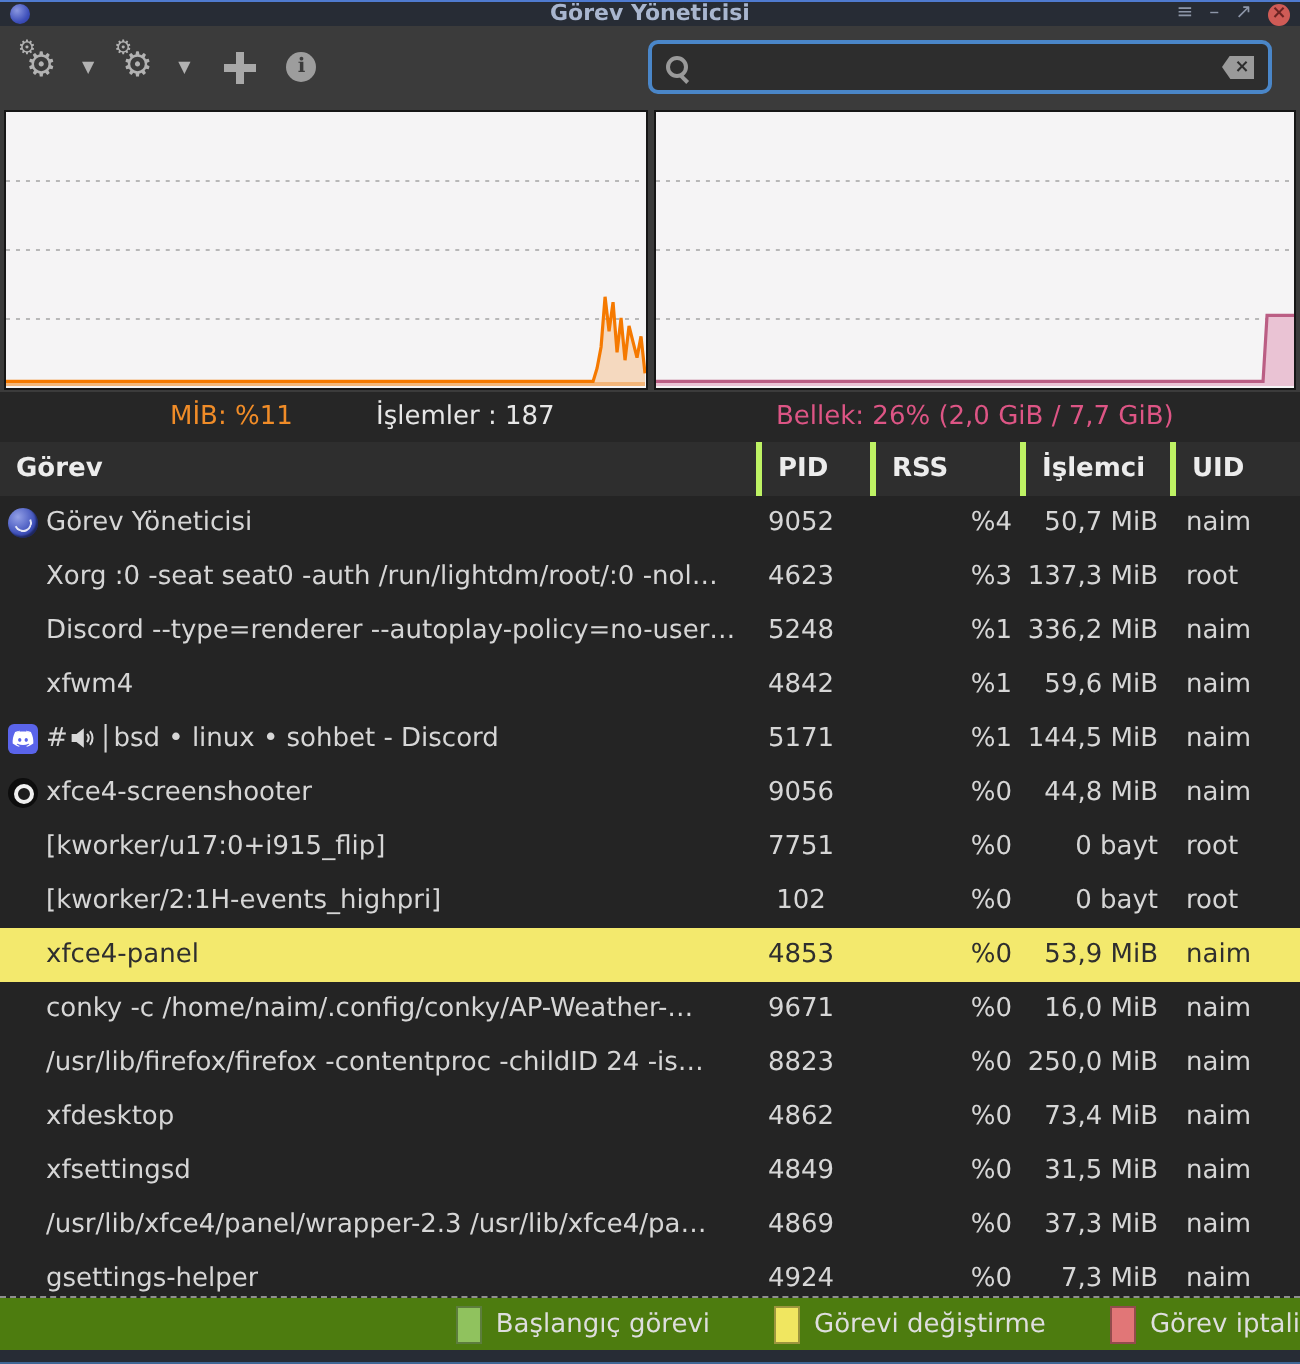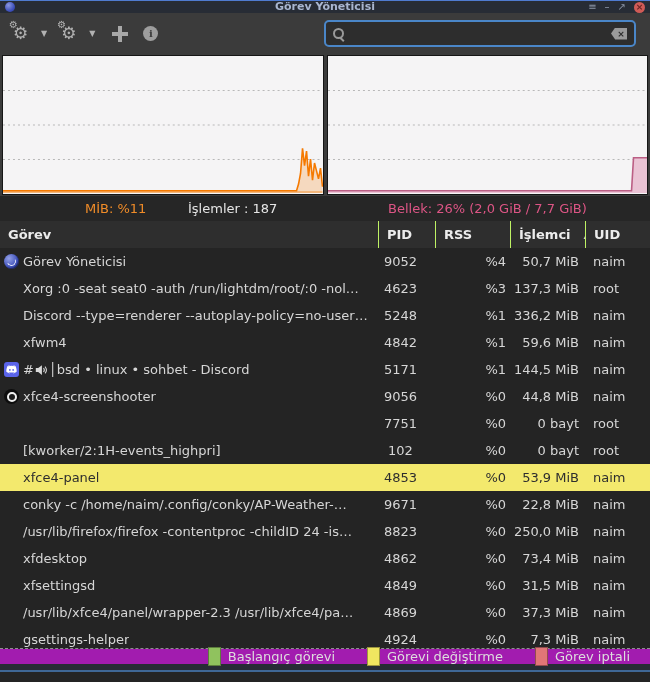--- a/index.html
+++ b/index.html
@@ -69,21 +69,21 @@
   .st-cpu{left:85px;color:#f08c28;}
   .st-proc{left:188px;color:#e6e6e6;}
   .st-mem{left:388px;color:#dd5585;}
   
   .thead{
     height:27px;background:#2e2e2e;display:grid;
     grid-template-columns:378px 57px 75px 75px 1fr;
     align-items:stretch;font-weight:bold;font-size:13px;color:#ececec;
   }
   .thcell{display:flex;align-items:center;padding-left:8px;white-space:nowrap;overflow:hidden;}
-  .thcell + .thcell{border-left:1px solid #bef264;}
+  .thcell + .thcell{border-left:3px solid #bef264;}
   .sort-arrow{font-size:9px;color:#c8c8c8;margin-left:13px;}
   .sort-arrow::before{content:"▲";}
   .tbody{height:400px;overflow:hidden;border-bottom:1px dashed #8f8f8f;background:#242424;}
   .trow{
     height:27px;display:grid;grid-template-columns:378px 57px 75px 75px 1fr;
     align-items:center;font-size:13px;color:#d6d6d6;white-space:nowrap;
   }
   .trow.highlight{background:#f3e96d;color:#2e2e2e;}
   .cell{overflow:hidden;}
   .cell.c-name{display:flex;align-items:center;padding-left:4px;}
@@ -100,22 +100,22 @@
     border-radius:50%;transform:rotate(20deg);}
   .ric-discord{border-radius:3px;background:#5a64ea;display:flex;align-items:center;justify-content:center;}
   .ric-discord svg{width:13px;height:13px;}
   .ric-screenshooter{border-radius:50%;background:#0d0d0d;}
   .ric-screenshooter::before{content:"";position:absolute;left:2.5px;top:2.5px;width:6px;height:6px;
     background:#1c1c1c;border:2px solid #f0f0f0;border-radius:50%;}
   .name-text{overflow:hidden;text-overflow:clip;}
   .speaker-svg{width:13px;height:12px;margin:0 1px 0 1px;vertical-align:-2px;}
   
   .legend{
-    height:15px;background:#a21caf;display:flex;align-items:center;
-    justify-content:flex-end;gap:32px;padding-right:20px;font-size:13px;color:#dedede;
+    height:26px;background:#4d7c0f;display:flex;align-items:center;
+    justify-content:flex-end;gap:32px;padding-right:0;font-size:13px;color:#dedede;
   }
   .legend-item{display:flex;align-items:center;gap:7px;}
   .swatch{width:13px;height:19px;border:1px solid rgba(0,0,0,.35);box-sizing:border-box;}
   
   .bottom-strip{height:8px;background:#272c35;border-bottom:2px solid #3f6795;box-sizing:border-box;}
 </style>
 </head>
 <body>
 
 <div class="window">
@@ -274,20 +274,21 @@
         </div>
     <div class="cell c-pid">9056</div>
     <div class="cell c-cpu">%0</div>
     <div class="cell c-rss">44,8 MiB</div>
     <div class="cell c-uid">naim</div>
   </div>
 
   <div class="trow">
     <div class="cell c-name">
           <span class="ric"></span>
+          <span class="name-text">[kworker/u17:0+i915_flip]</span>
         </div>
     <div class="cell c-pid">7751</div>
     <div class="cell c-cpu">%0</div>
     <div class="cell c-rss">0 bayt</div>
     <div class="cell c-uid">root</div>
   </div>
 
   <div class="trow">
     <div class="cell c-name">
           <span class="ric"></span>
@@ -310,21 +311,21 @@
     <div class="cell c-uid">naim</div>
   </div>
 
   <div class="trow">
     <div class="cell c-name">
           <span class="ric"></span>
           <span class="name-text">conky -c /home/naim/.config/conky/AP-Weather-…</span>
         </div>
     <div class="cell c-pid">9671</div>
     <div class="cell c-cpu">%0</div>
-    <div class="cell c-rss">22,8 MiB</div>
+    <div class="cell c-rss">16,0 MiB</div>
     <div class="cell c-uid">naim</div>
   </div>
 
   <div class="trow">
     <div class="cell c-name">
           <span class="ric"></span>
           <span class="name-text">/usr/lib/firefox/firefox -contentproc -childID 24 -is…</span>
         </div>
     <div class="cell c-pid">8823</div>
     <div class="cell c-cpu">%0</div>

